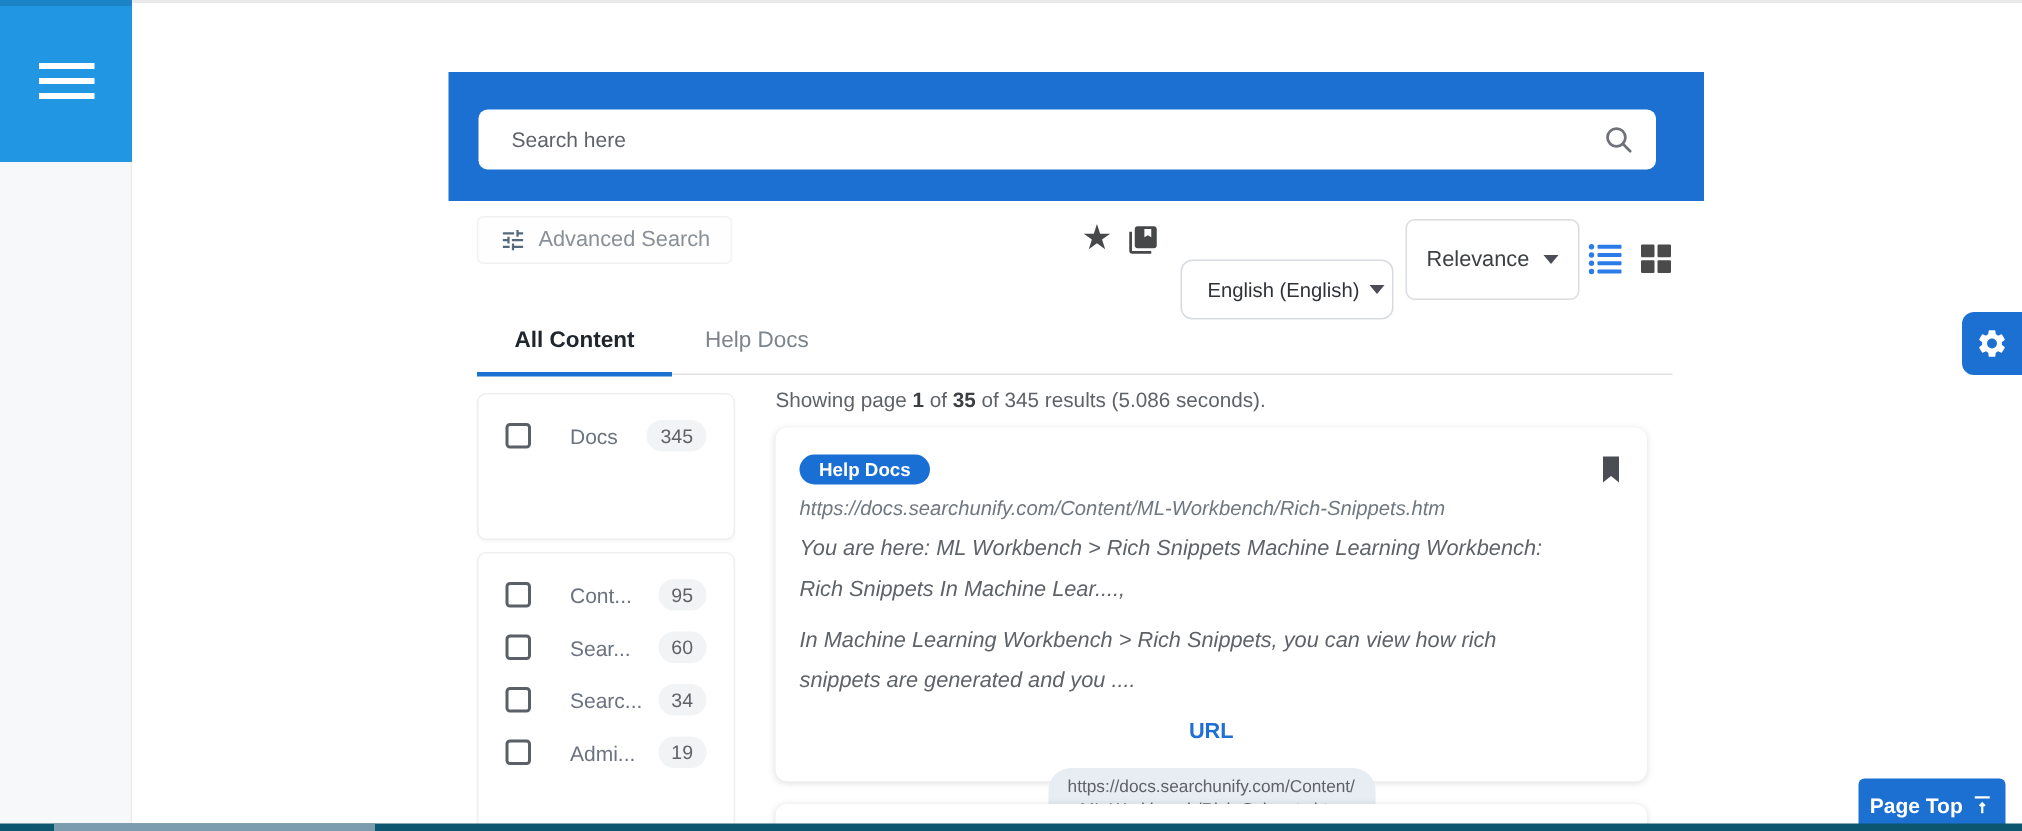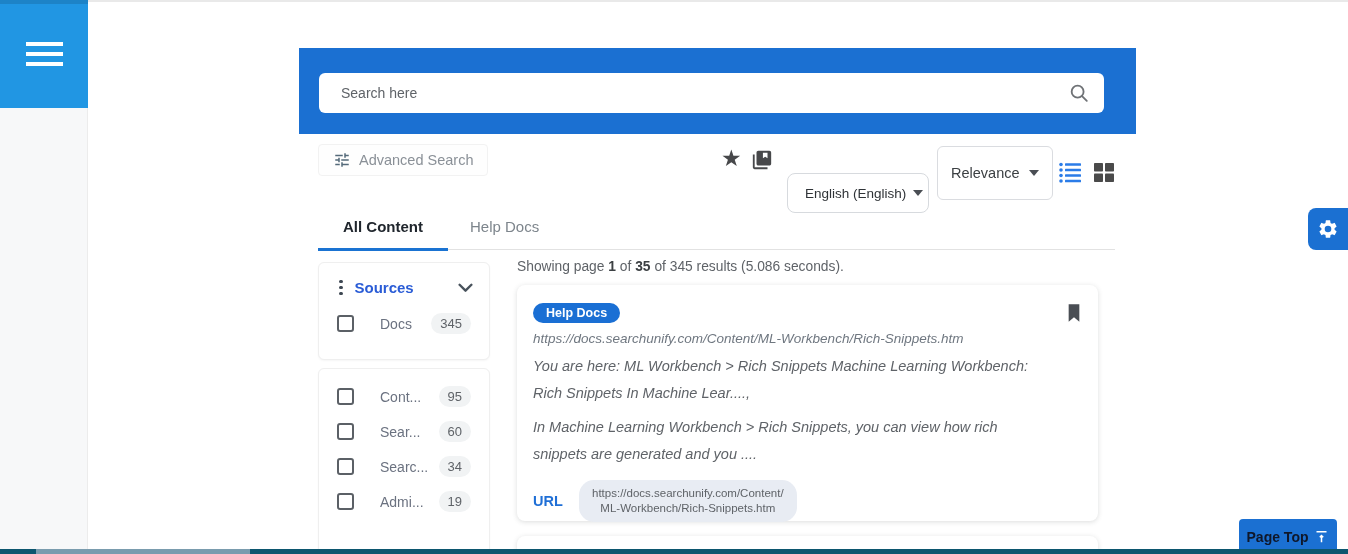--- a/index.html
+++ b/index.html
@@ -76,31 +76,31 @@
   .summary b { color:#3c4043; }
   .card { position:absolute; left:517px; top:285px; width:581px; height:236px; background:#fff;
     border-radius:8px; box-shadow:0 1px 5px rgba(60,64,67,0.18); padding:18px 16px; }
   .card-title-row { display:flex; align-items:center; gap:10px; }
   .card-title { font-size:16.5px; font-weight:bold; color:#212b36; cursor:pointer; }
   .badge { background:#1a6fd4; color:#fff; font-size:12.5px; font-weight:bold;
     padding:3px 13px; border-radius:14px; white-space:nowrap; }
   .bookmark-ic { margin-left:auto; cursor:pointer; }
   .card-link { margin-top:8px; font-style:italic; font-size:13.5px; color:#6f7780; cursor:pointer; }
   .card-snippet { margin-top:7px; font-size:14.5px; color:#5f6368; line-height:27px; max-width:510px;font-style:italic; }
-  .url-row { margin-top:12px; display:flex; align-items:center; gap:16px; }
+  .url-row { margin-top:12px; display:flex; align-items:center; gap:16px;flex-direction:column; }
   .url-label { color:#1f6fd6; font-weight:bold; font-size:14.5px; cursor:pointer; }
   .url-chip { background:#e8ecf3; border-radius:15px; padding:6px 12px; max-width:218px;
     font-size:11.5px; line-height:15px; color:#5f6368; text-align:center; word-break:break-all; cursor:pointer; }
   .card-next { position:absolute; left:517px; top:536px; width:581px; height:30px; background:#fff;
     border-radius:8px; box-shadow:0 1px 5px rgba(60,64,67,0.18); }
 
   
   .page-top { position:absolute; left:1239px; top:519px; width:98px; height:35px; background:#1b70d2;
     border-radius:4px; display:flex; align-items:center; justify-content:center; gap:6px;
-    color:#0f172a; font-weight:bold; font-size:14px; cursor:pointer; }
+    color:#ffffff; font-weight:bold; font-size:14px; cursor:pointer; }
   .hscroll { position:absolute; left:0; top:549px; width:1348px; height:5px; background:#0c566f; }
   .hscroll .thumb { position:absolute; left:36px; top:0; width:214px; height:5px; background:#7a9cae; cursor:pointer; }
 </style>
 </head>
 <body>
 
 <div class="stage">
 
   <div class="left-strip"></div>
   <div class="menu-tile">
@@ -172,31 +172,20 @@
     <span class="tab-underline"></span>
   </div>
 
   <div class="gear-btn">
     <svg width="22" height="22" viewBox="0 0 24 24" fill="#fff">
       <path d="M19.14 12.94c.04-.3.06-.61.06-.94s-.02-.64-.07-.94l2.03-1.58a.49.49 0 0 0 .12-.61l-1.92-3.32a.49.49 0 0 0-.59-.22l-2.39.96c-.5-.38-1.03-.7-1.62-.94l-.36-2.54a.48.48 0 0 0-.48-.41h-3.84a.48.48 0 0 0-.48.41l-.36 2.54c-.59.24-1.13.57-1.62.94l-2.39-.96a.49.49 0 0 0-.59.22L2.72 8.87c-.12.2-.07.47.12.61l2.03 1.58c-.05.3-.07.63-.07.94s.02.64.07.94l-2.03 1.58a.49.49 0 0 0-.12.61l1.92 3.32c.12.22.37.29.59.22l2.39-.96c.5.38 1.03.7 1.62.94l.36 2.54c.05.24.24.41.48.41h3.84c.24 0 .44-.17.48-.41l.36-2.54c.59-.24 1.13-.56 1.62-.94l2.39.96c.22.08.47 0 .59-.22l1.92-3.32a.49.49 0 0 0-.12-.61l-2.01-1.58zM12 15.6a3.6 3.6 0 1 1 0-7.2 3.6 3.6 0 0 1 0 7.2z"></path>
     </svg>
   </div>
 
   <div class="facet-box facet-1">
-    <div class="facet-head">
-      <span class="kebab">
-          <i></i>
-          <i></i>
-          <i></i>
-        </span>
-      <span class="facet-title">Sources</span>
-      <svg width="15" height="10" viewBox="0 0 14 9" fill="none">
-        <polyline points="1.5,1.5 7,7 12.5,1.5" stroke="#48525c" stroke-width="2.2" stroke-linecap="round" stroke-linejoin="round"></polyline>
-      </svg>
-    </div>
     <div class="facet-rows">
       <div class="facet-row">
         <span class="cb"></span>
         <span class="lbl">Docs</span>
         <span class="count-pill">345</span>
       </div>
     </div>
   </div>
 
   <div class="facet-box facet-2">

